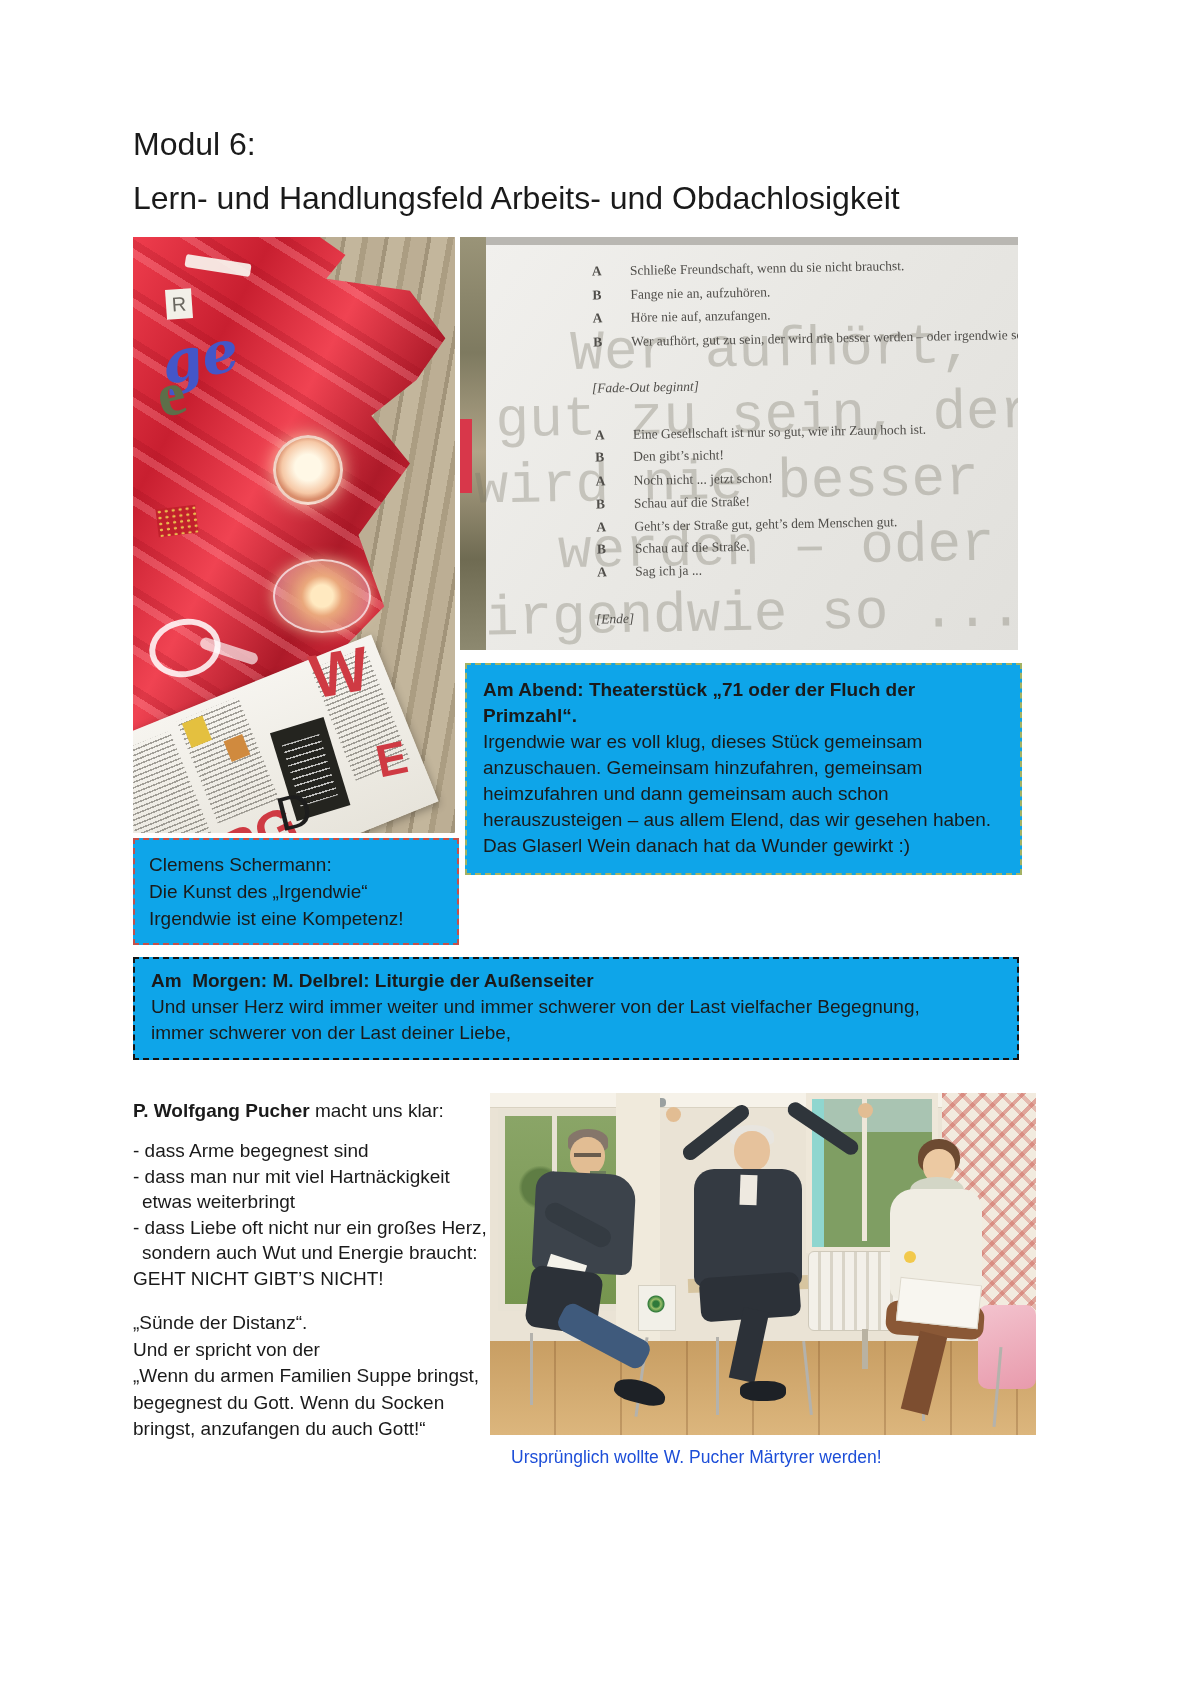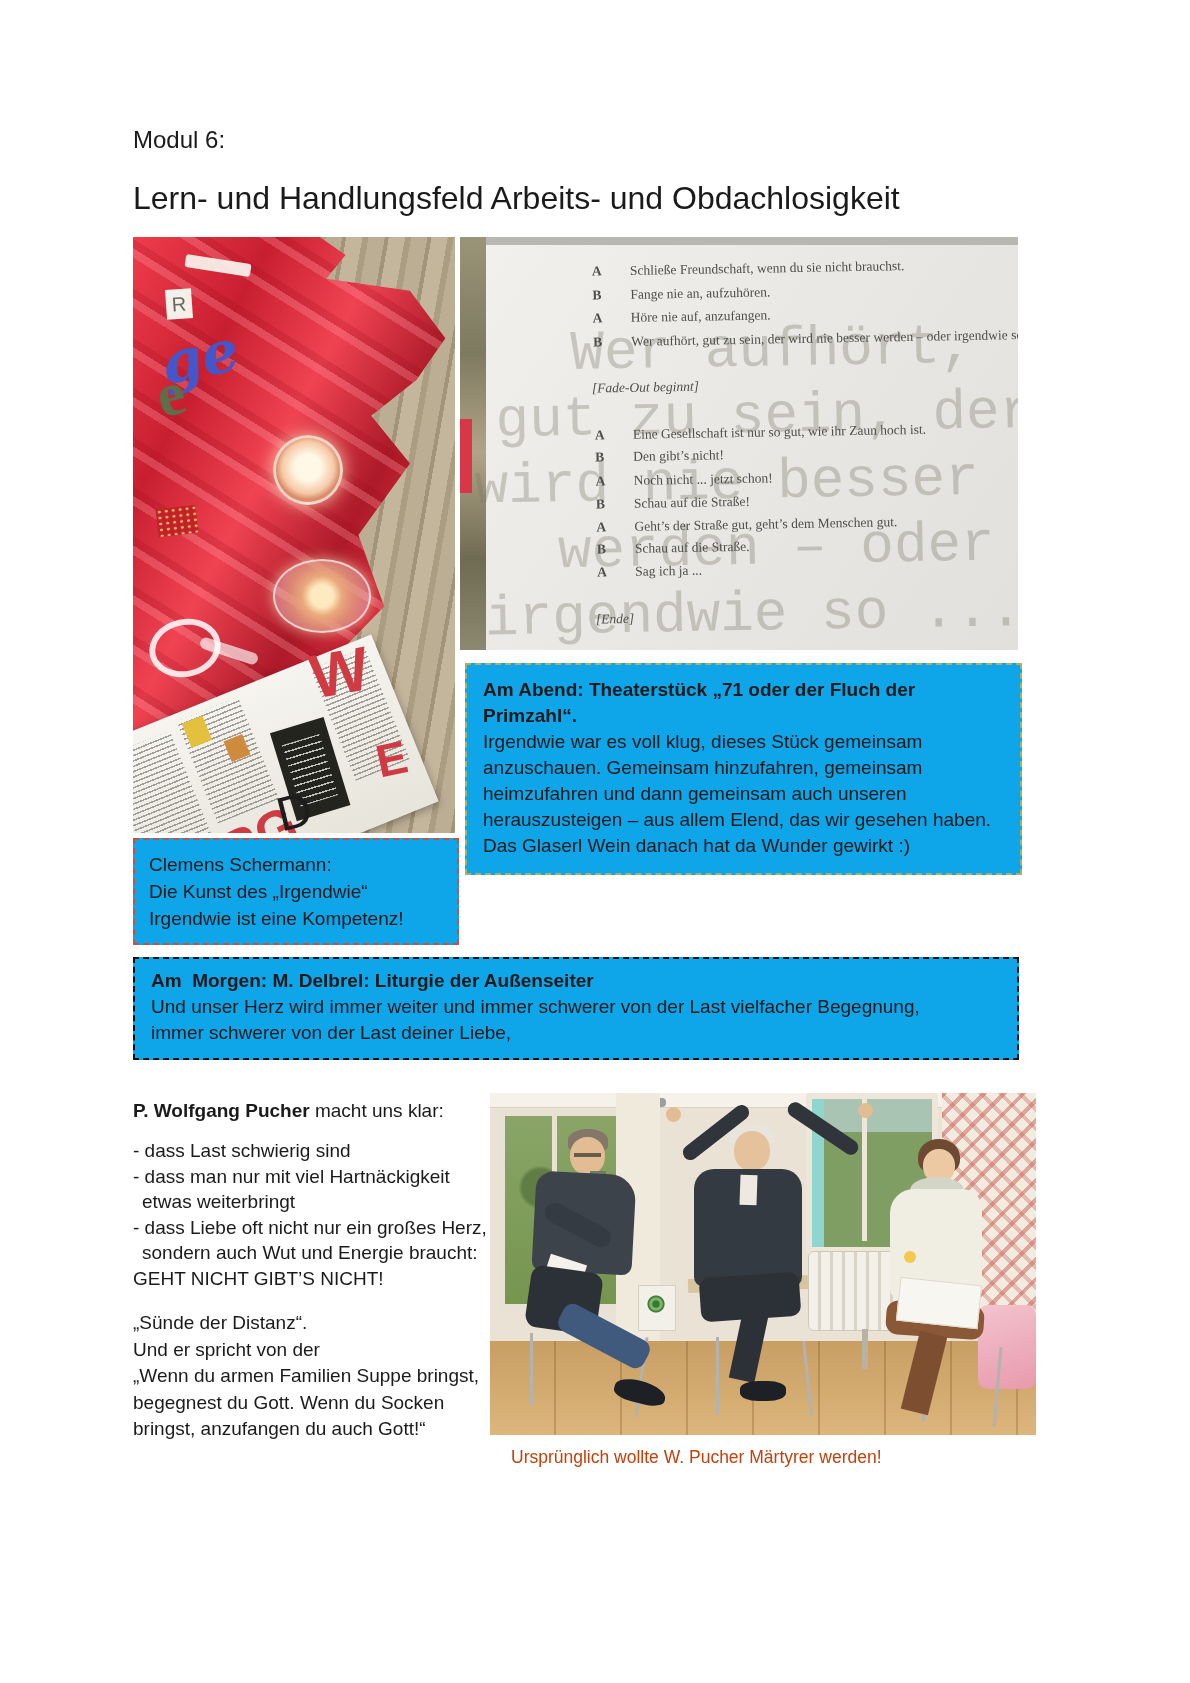--- a/index.html
+++ b/index.html
@@ -1,20 +1,20 @@
 <!DOCTYPE html>
 <html><head>
 <meta charset="utf-8">
 <style>
   html,body{margin:0;padding:0;background:#ffffff;}
   .page{position:relative;width:1190px;height:1683px;background:#fff;
         font-family:"Liberation Sans",sans-serif;color:#1a1a1a;overflow:hidden;}
 
   
-  .title1{position:absolute;left:133px;top:126px;font-size:24px;}
+  .title1{position:absolute;left:133px;top:126px;font-size:32px;}
   .title2{position:absolute;left:133px;top:180px;font-size:32px;}
 
   
   .photo-left{position:absolute;left:133px;top:237px;width:322px;height:596px;overflow:hidden;background:#b3a68b;}
   .wood{position:absolute;inset:0;background:
      repeating-linear-gradient(100deg,#c3b69c 0 16px,#ab9d82 16px 22px,#bcae94 22px 38px,#a2947a 38px 42px);}
   .fab-main{position:absolute;inset:0;
      background:linear-gradient(118deg,#ef3d4d 0%,#c81f30 22%,#f04352 40%,#ad1a29 58%,#e73344 76%,#c21f30 100%);
      clip-path:polygon(0 0,58% 0,66% 3%,60% 7%,86% 9%,97% 17%,88% 24%,74% 30%,86% 38%,70% 50%,78% 62%,60% 72%,68% 84%,52% 100%,10% 100%,0 93%);}
   .fab-hi{position:absolute;inset:0;opacity:.55;
@@ -147,21 +147,21 @@
   .w-head{left:433px;top:56px;width:32px;height:34px;background:#ecc9a2;border-radius:48%;}
   .w-scarf{left:420px;top:84px;width:54px;height:26px;background:#d3d6c6;border-radius:50%;}
   .w-body{left:400px;top:96px;width:92px;height:110px;background:#f0ede3;border-radius:24px 20px 10px 10px;}
   .w-smiley{left:414px;top:158px;width:12px;height:12px;background:#f2c94c;border-radius:50%;}
   .w-papers{left:408px;top:188px;width:80px;height:42px;background:#f8f6f0;border:1px solid #ddd8cb;transform:rotate(6deg);}
   .w-legs{left:396px;top:210px;width:98px;height:34px;background:#8a5836;border-radius:12px;transform:rotate(4deg);}
   .w-shin{left:420px;top:240px;width:28px;height:80px;background:#7d4e30;transform:rotate(14deg);}
   .w-pink{left:488px;top:212px;width:58px;height:84px;border-radius:10px;
       background:linear-gradient(160deg,#f3c3ce,#e89aac);}
 
-  .caption{position:absolute;left:511px;top:1447px;font-size:17.5px;color:#c2410c;}
+  .caption{position:absolute;left:511px;top:1447px;font-size:17.5px;color:#1d4ed8;}
 </style>
 </head>
 <body>
 
 <div class="page">
 
   <div class="title1">Modul 6:</div>
   <div class="title2">Lern- und Handlungsfeld Arbeits- und Obdachlosigkeit</div>
 
   <div class="photo-left">
@@ -256,40 +256,40 @@
       <div class="srow stage" style="top:372px">
           <span class="stxt">[Ende]</span>
         </div>
     </div>
   </div>
 
   <div class="dashedbox box-abend">
     <div class="bt">Am Abend: Theaterstück „71 oder der Fluch der Primzahl“.</div>
     <div>Irgendwie war es voll klug, dieses Stück gemeinsam</div>
     <div>anzuschauen. Gemeinsam hinzufahren, gemeinsam</div>
-    <div>heimzufahren und dann gemeinsam auch unseren</div>
+    <div>heimzufahren und dann gemeinsam auch schon</div>
     <div>herauszusteigen – aus allem Elend, das wir gesehen haben.</div>
     <div>Das Glaserl Wein danach hat da Wunder gewirkt :)</div>
   </div>
 
   <div class="dashedbox box-schermann">
     <div>Clemens Schermann:</div>
     <div>Die Kunst des „Irgendwie“</div>
     <div>Irgendwie ist eine Kompetenz!</div>
   </div>
 
   <div class="dashedbox box-morgen">
     <div class="bt">Am  Morgen: M. Delbrel: Liturgie der Außenseiter</div>
     <div>Und unser Herz wird immer weiter und immer schwerer von der Last vielfacher Begegnung,</div>
     <div>immer schwerer von der Last deiner Liebe,</div>
   </div>
 
   <div class="pucher">
     <div class="intro"><b>P. Wolfgang Pucher</b><span> macht uns klar:</span></div>
-    <div class="pt">- dass Last schwierig sind</div>
+    <div class="pt">- dass Arme begegnest sind</div>
     <div class="pt">- dass man nur mit viel Hartnäckigkeit</div>
     <div class="pt indent">etwas weiterbringt</div>
     <div class="pt">- dass Liebe oft nicht nur ein großes Herz,</div>
     <div class="pt indent">sondern auch Wut und Energie braucht:</div>
     <div class="pt">GEHT NICHT GIBT’S NICHT!</div>
     <div class="quote">
       <div>„Sünde der Distanz“.</div>
       <div>Und er spricht von der</div>
       <div>„Wenn du armen Familien Suppe bringst,</div>
       <div>begegnest du Gott. Wenn du Socken</div>

